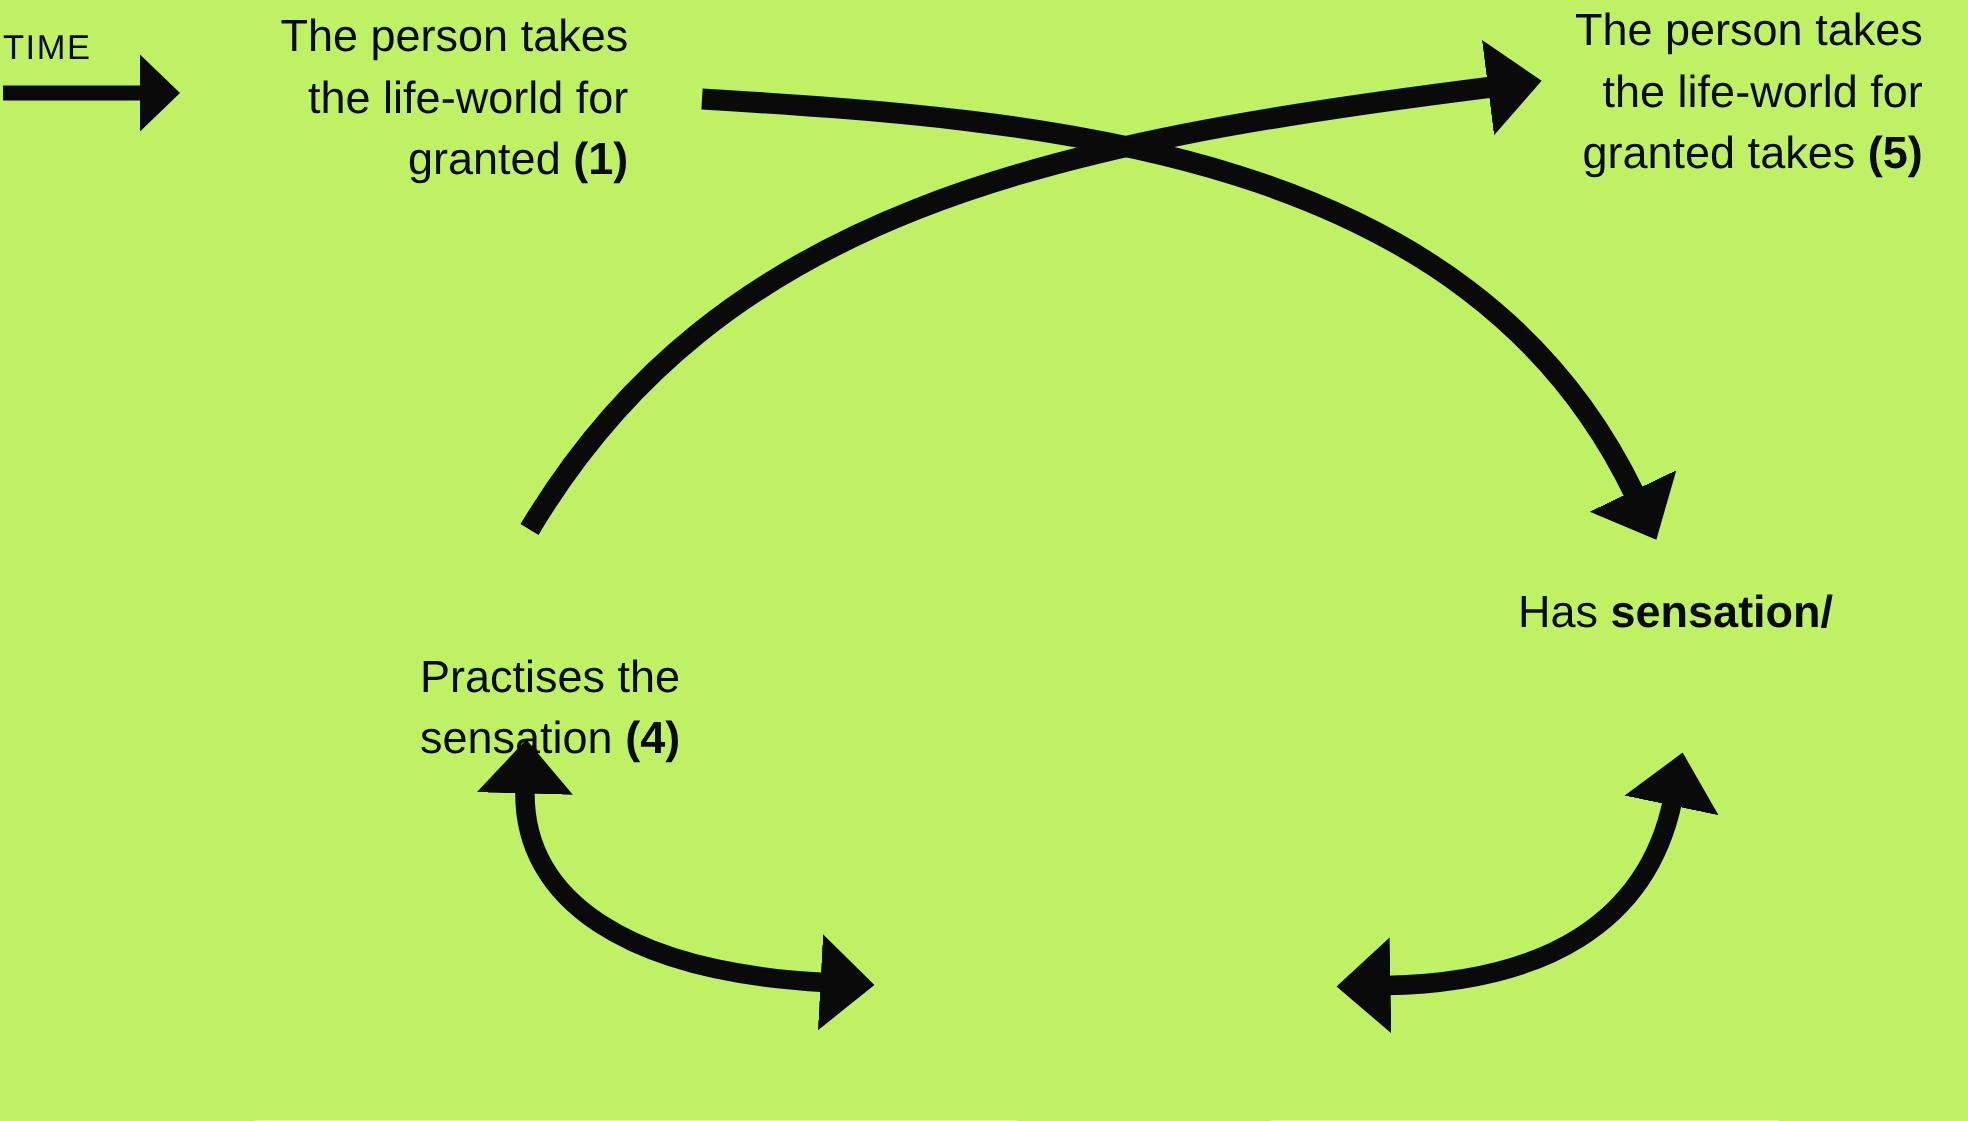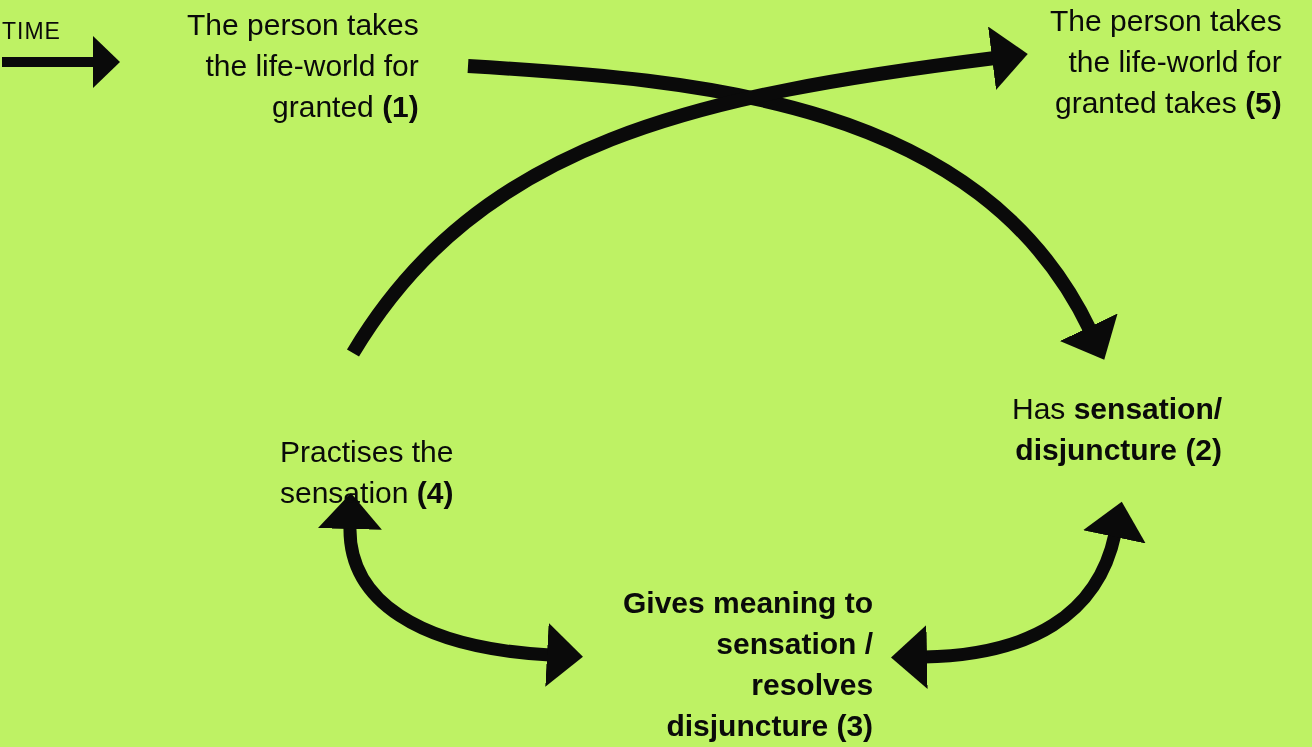--- a/index.html
+++ b/index.html
@@ -78,23 +78,16 @@
     <span class="line"><span>granted takes </span><span class="b">(5)</span></span>
   </div>
 
   <div class="node" style="left:280px; top:387px;margin-top:44px;">
     <span class="line">Practises the</span>
     <span class="line"><span>sensation </span><span class="b">(4)</span></span>
   </div>
 
   <div class="node" style="left:1012px; top:388px;">
     <span class="line"><span>Has </span><span class="b">sensation/</span></span>
-    <span class="line b">disjuncture (2)</span>
   </div>
 
-  <div class="node node-bold" style="left:623px; top:582px;">
-    <span class="line">Gives meaning to</span>
-    <span class="line">sensation /</span>
-    <span class="line">resolves</span>
-    <span class="line">disjuncture (3)</span>
-  </div>
 
 </div>
 
 </body></html>

